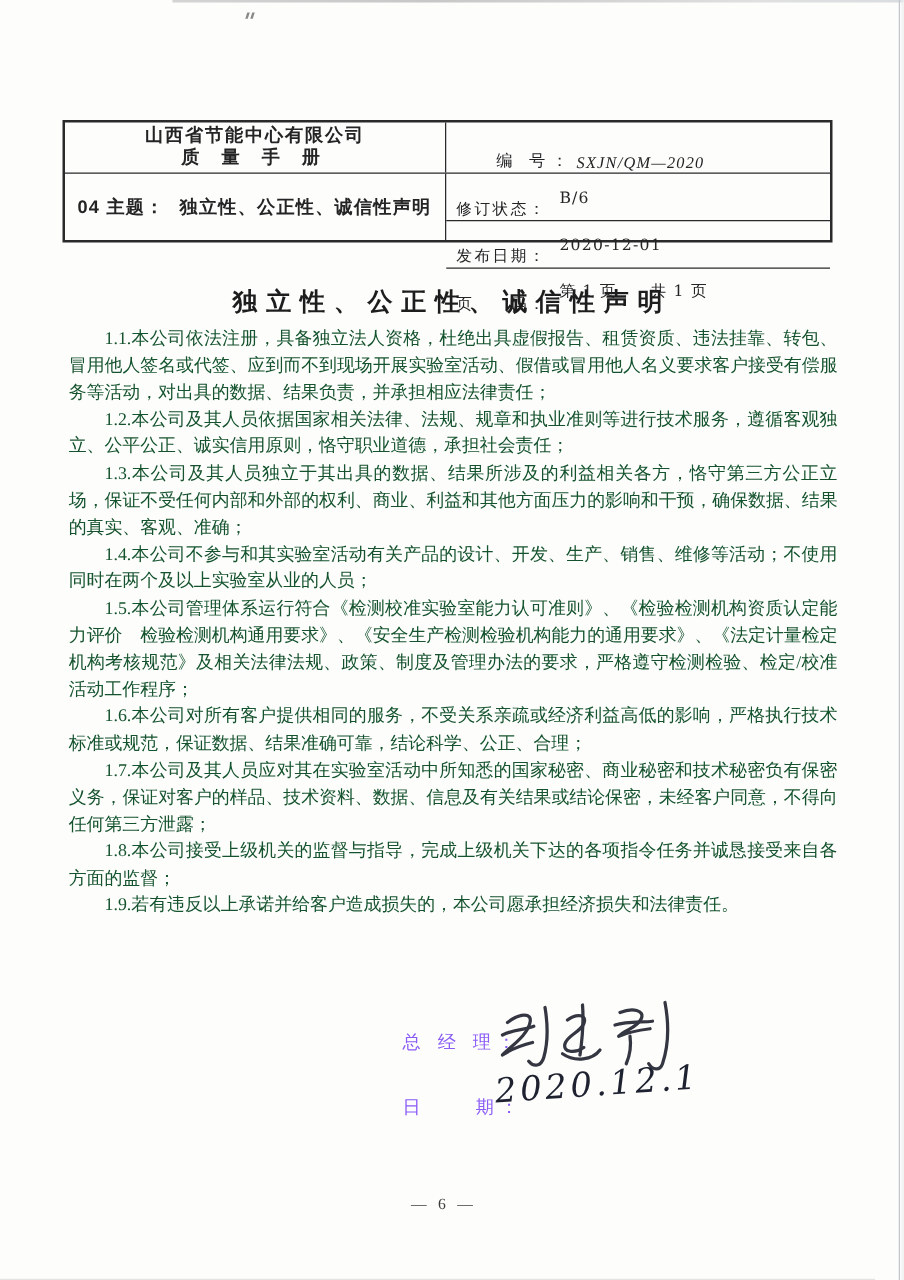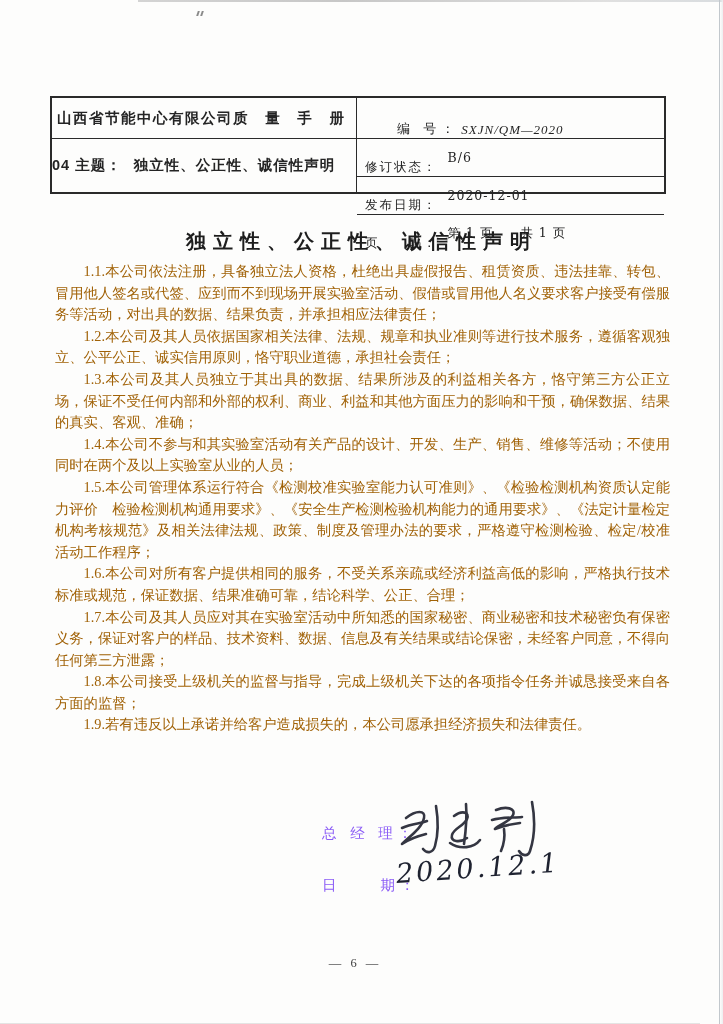--- a/index.html
+++ b/index.html
@@ -18,45 +18,45 @@
     background:linear-gradient(to right,rgba(255,255,255,0),#eceef0);}
   .art-bottom{position:absolute;bottom:0;left:0;width:700px;height:1px;background:#d8d8d8;opacity:.7;}
 
   
   .htable{position:absolute;left:50px;top:96px;width:612px;border:2px solid #2a2a2a;background:#fdfdfc;}
   .hrow{display:flex;}
   .hrow-top{height:40px;border-bottom:1px solid #2a2a2a;}
   .hrow-bottom{height:53px;}
   .cell{box-sizing:border-box;}
   .cell-left{width:305px;border-right:1px solid #2a2a2a;}
-  .cell-company{display:flex;flex-direction:row;justify-content:center;align-items:center;
+  .cell-company{display:flex;flex-direction:column;justify-content:center;align-items:center;
     font-family:"Liberation Sans", sans-serif;font-weight:bold;}
   .company-name{font-size:14.5px;letter-spacing:1.5px;line-height:17px;}
   .manual-title{font-size:14.5px;letter-spacing:7px;line-height:17px;font-family:Liberation Serif, serif;}
   .cell-docno{flex:1;display:flex;align-items:flex-end;padding-left:40px;font-size:13px;}
   .docno-label{letter-spacing:5px;}
   .docno-value{font-style:italic;font-family:Liberation Serif, serif;letter-spacing:1px;margin-left:2px;}
-  .cell-topic{display:flex;align-items:center;
+  .cell-topic{display:flex;align-items:center;padding-left:10px;
     font-family:"Liberation Sans", sans-serif;font-weight:bold;font-size:14.5px;}
   .topic-label{letter-spacing:1px;}
   .topic-value{margin-left:12px;letter-spacing:1px;}
   .cell-meta{flex:1;display:flex;flex-direction:column;}
   .meta-row{flex:1;display:flex;align-items:center;padding-left:8px;
     border-bottom:1px solid #2a2a2a;font-size:12.5px;}
   .meta-row:last-child{border-bottom:none;}
   .meta-label{letter-spacing:2px;margin-top:20px;}
   .meta-value{margin-left:10px;font-family:"DejaVu Serif", serif;font-size:12.5px;letter-spacing:1px;}
 
   
   .doc-title{position:absolute;top:228px;left:0;width:100%;text-align:center;
     font-size:20px;font-weight:bold;letter-spacing:7px;color:#1d1d1d;}
 
   
   .doc-body{position:absolute;left:55px;top:261px;width:615px;
-    font-size:14.3px;line-height:21.6px;text-align:justify;color:#a16207;}
+    font-size:14.3px;line-height:21.6px;text-align:justify;color:#14532d;}
   .doc-body p{margin:0;text-indent:2em;}
 
   
   .sig-label{position:absolute;font-size:14.5px;letter-spacing:5px;color:#8b5cf6;}
   .sig-label-manager{left:322px;top:824px;}
   .sig-label-date{left:322px;top:876px;}
   .sig-svg{position:absolute;left:392px;top:796px;}
   .date-script{position:absolute;left:396px;top:858px;font-size:27px;font-style:italic;
     font-family:"DejaVu Serif", serif;letter-spacing:3px;color:#1e2230;
     transform:rotate(-4deg);transform-origin:left center;}

